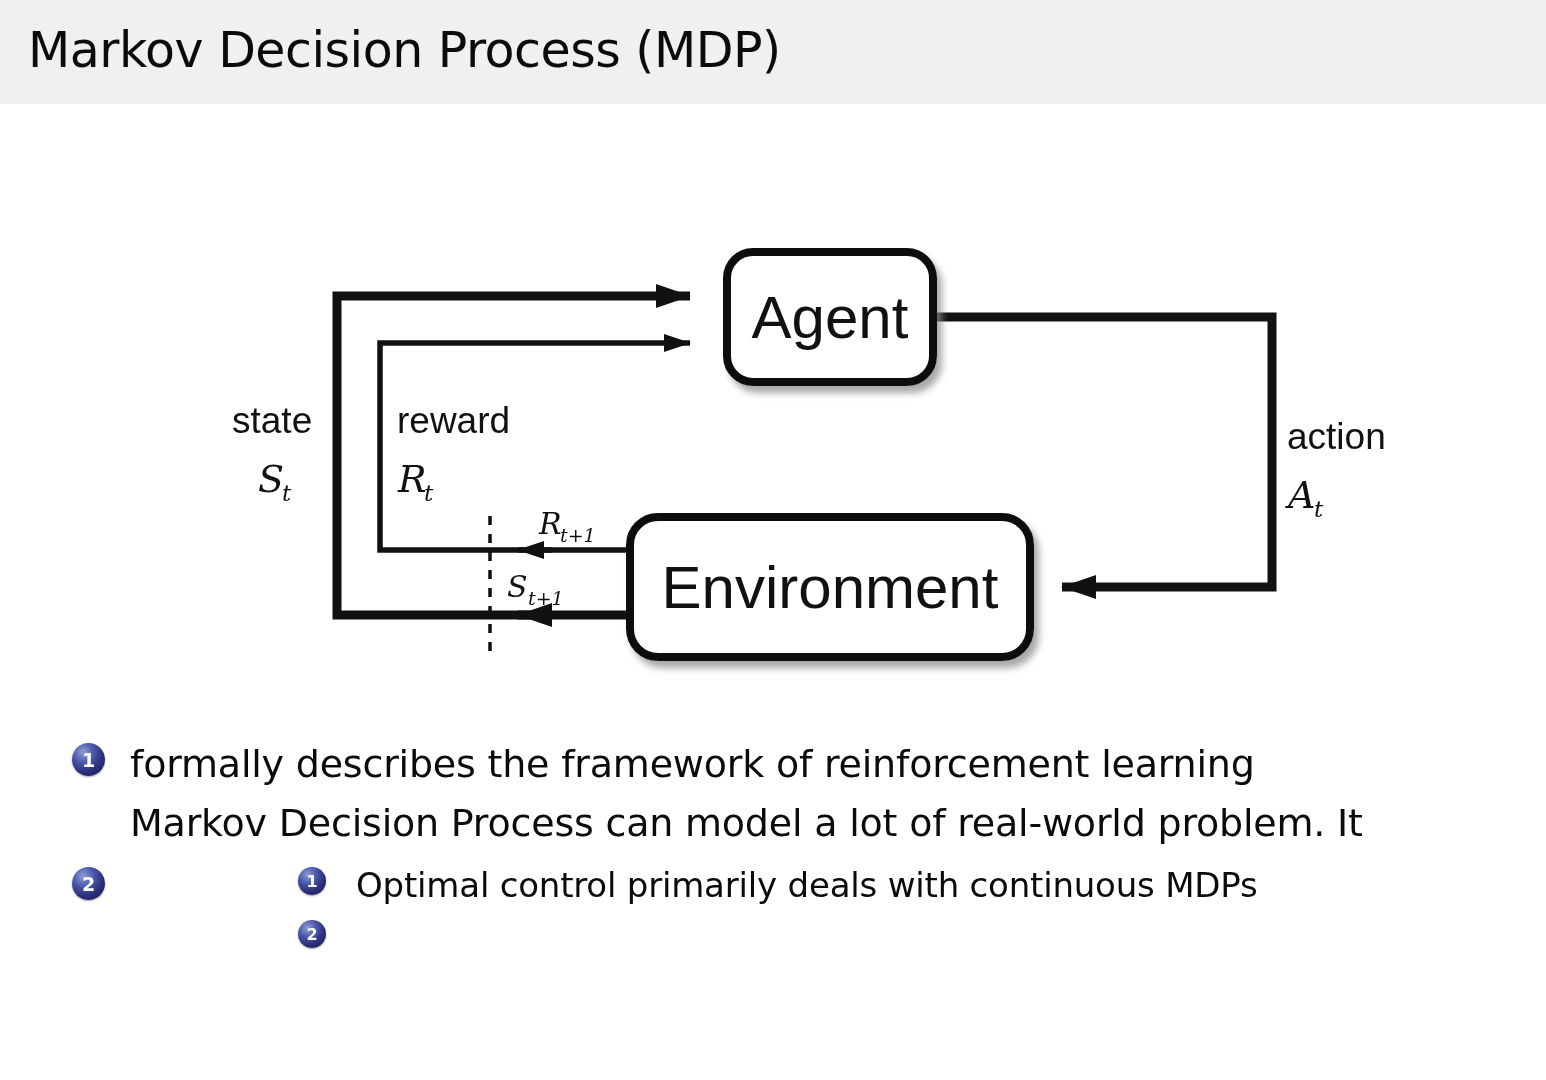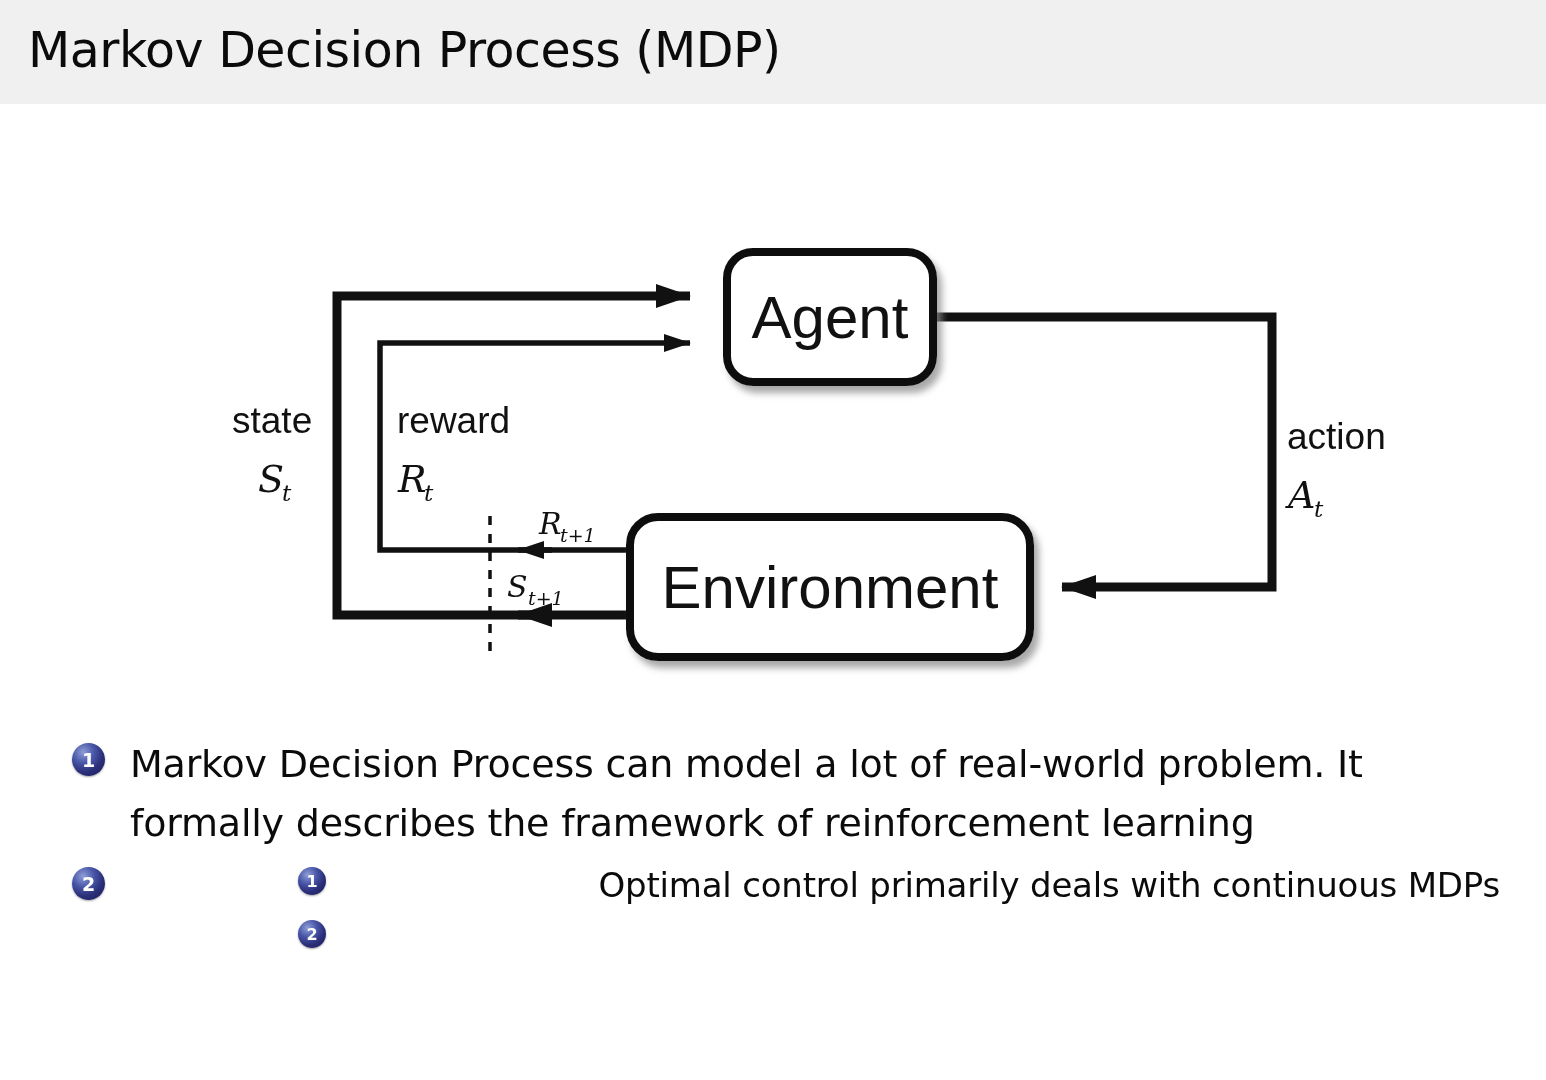--- a/index.html
+++ b/index.html
@@ -113,21 +113,20 @@
     position: relative;
     padding-left: 226px;
     min-height: 53px;
   }
   .lvl2-text {
     font-family: "DejaVu Sans", sans-serif;
     font-size: 34px;
     line-height: 53px;
     color: #0b0b0b;
     letter-spacing: -0.2px;
-    text-align: right;
   }
 
   
   .marker {
     position: absolute;
     display: inline-flex;
     align-items: center;
     justify-content: center;
     border-radius: 50%;
     color: #ffffff;
@@ -237,22 +236,22 @@
       <text class="dg-sym-small" x="507" y="481">S</text>
       <text class="dg-sub-small" x="528" y="489">t+1</text>
     </g>
   </svg>
 </div>
 
 <div id="bullets">
 
   <div class="lvl1-item">
     <span class="marker m1">1</span>
+    <div class="lvl1-text nojust">formally describes the framework of reinforcement learning</div>
     <div class="lvl1-text">Markov Decision Process can model a lot of real-world problem.  It</div>
-    <div class="lvl1-text nojust">formally describes the framework of reinforcement learning</div>
   </div>
 
   <div class="lvl1-item">
     <span class="marker m1">2</span>
 
     <div class="lvl2-wrap">
       <div class="lvl2-item">
         <span class="marker m2">1</span>
         <div class="lvl2-text">Optimal control primarily deals with continuous MDPs</div>
       </div>

